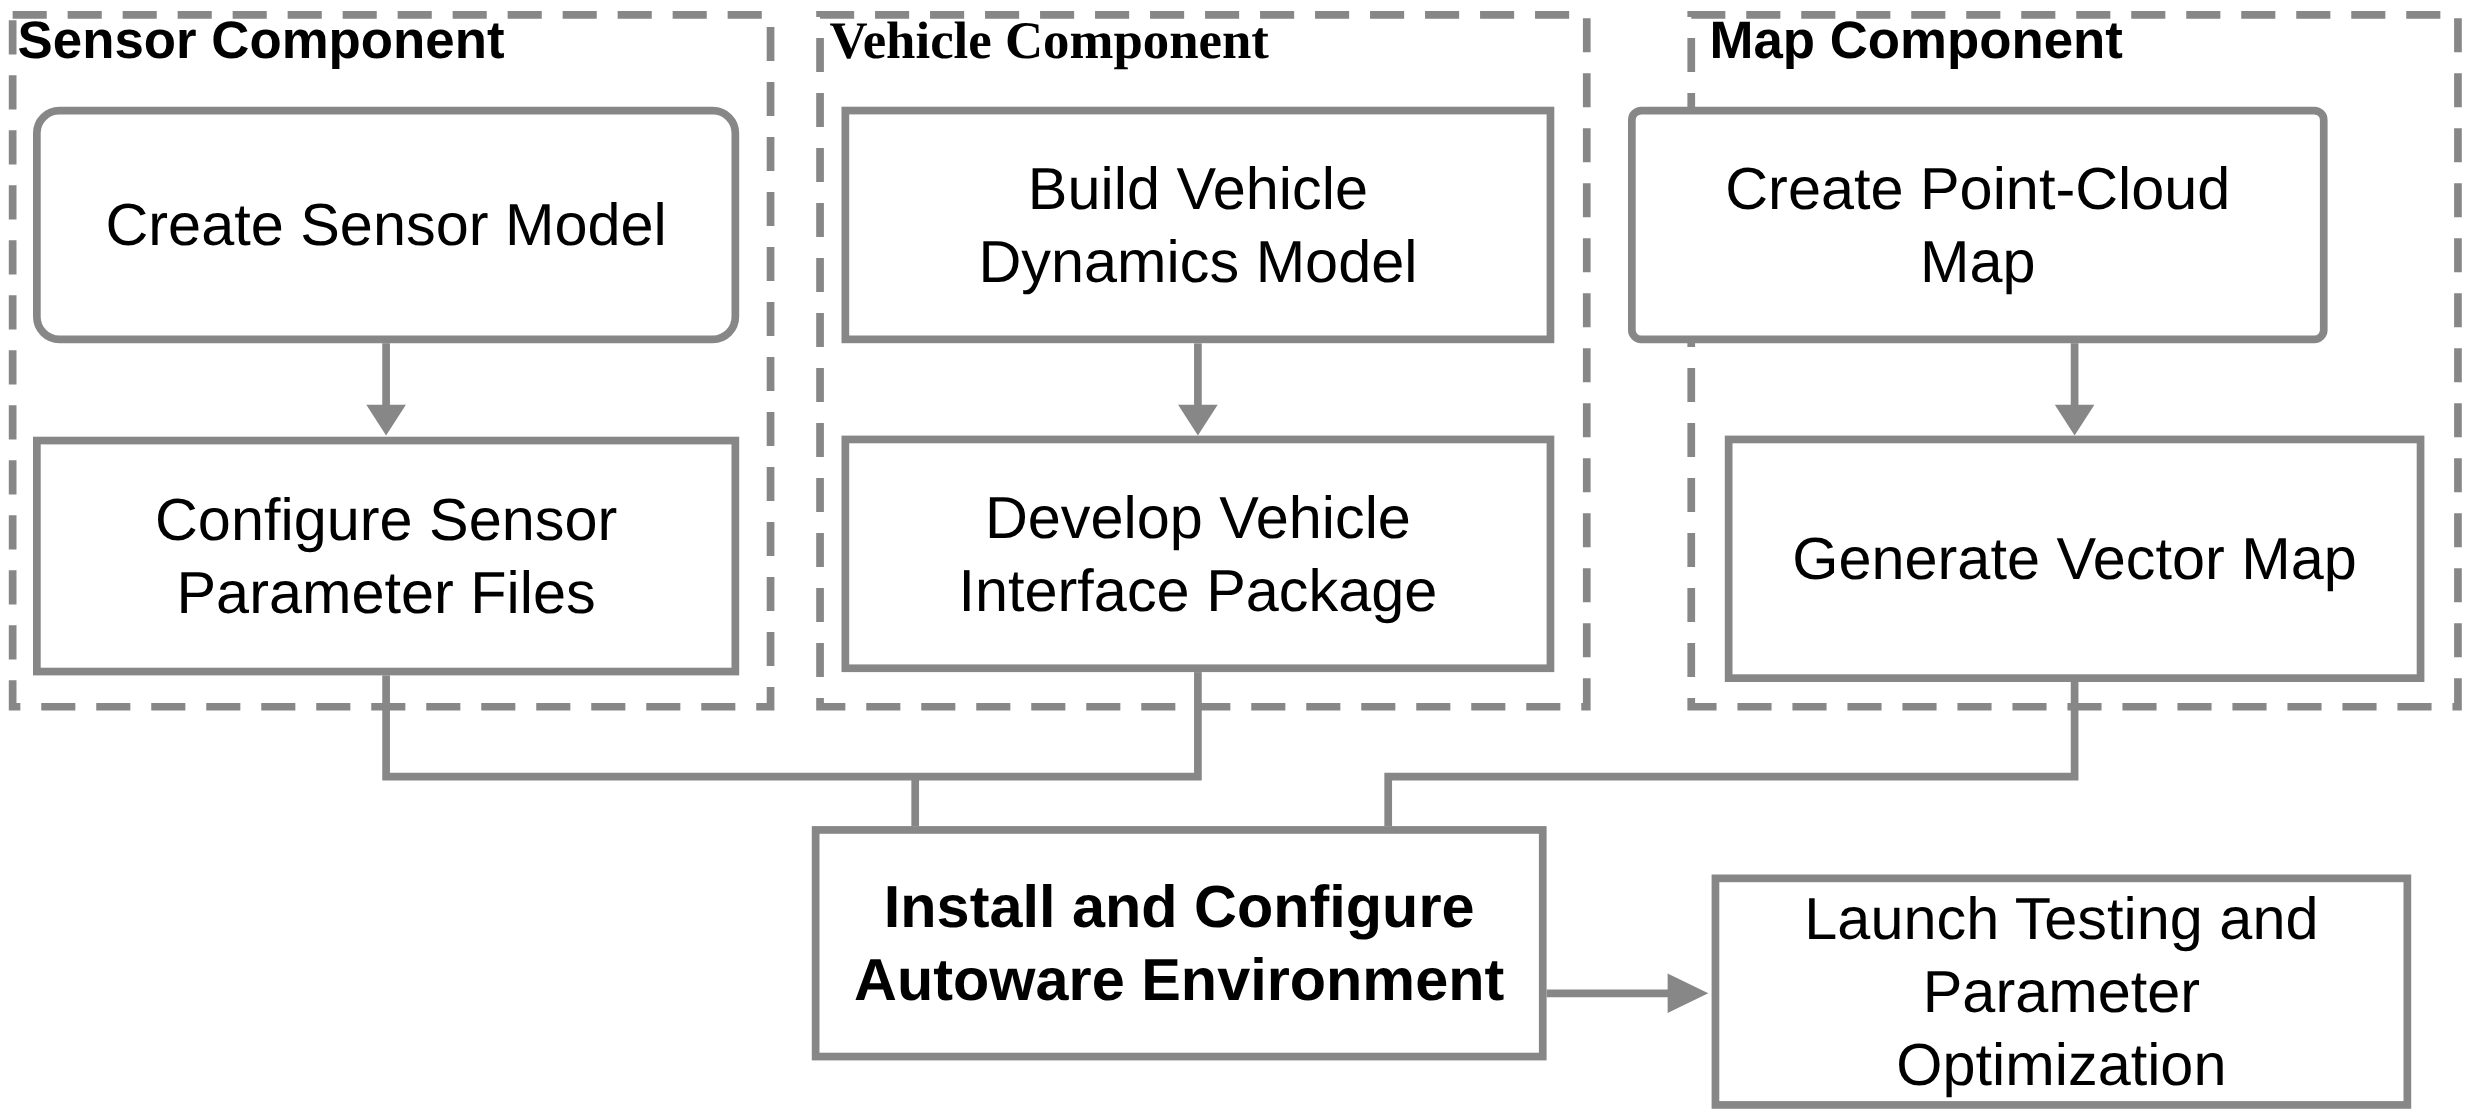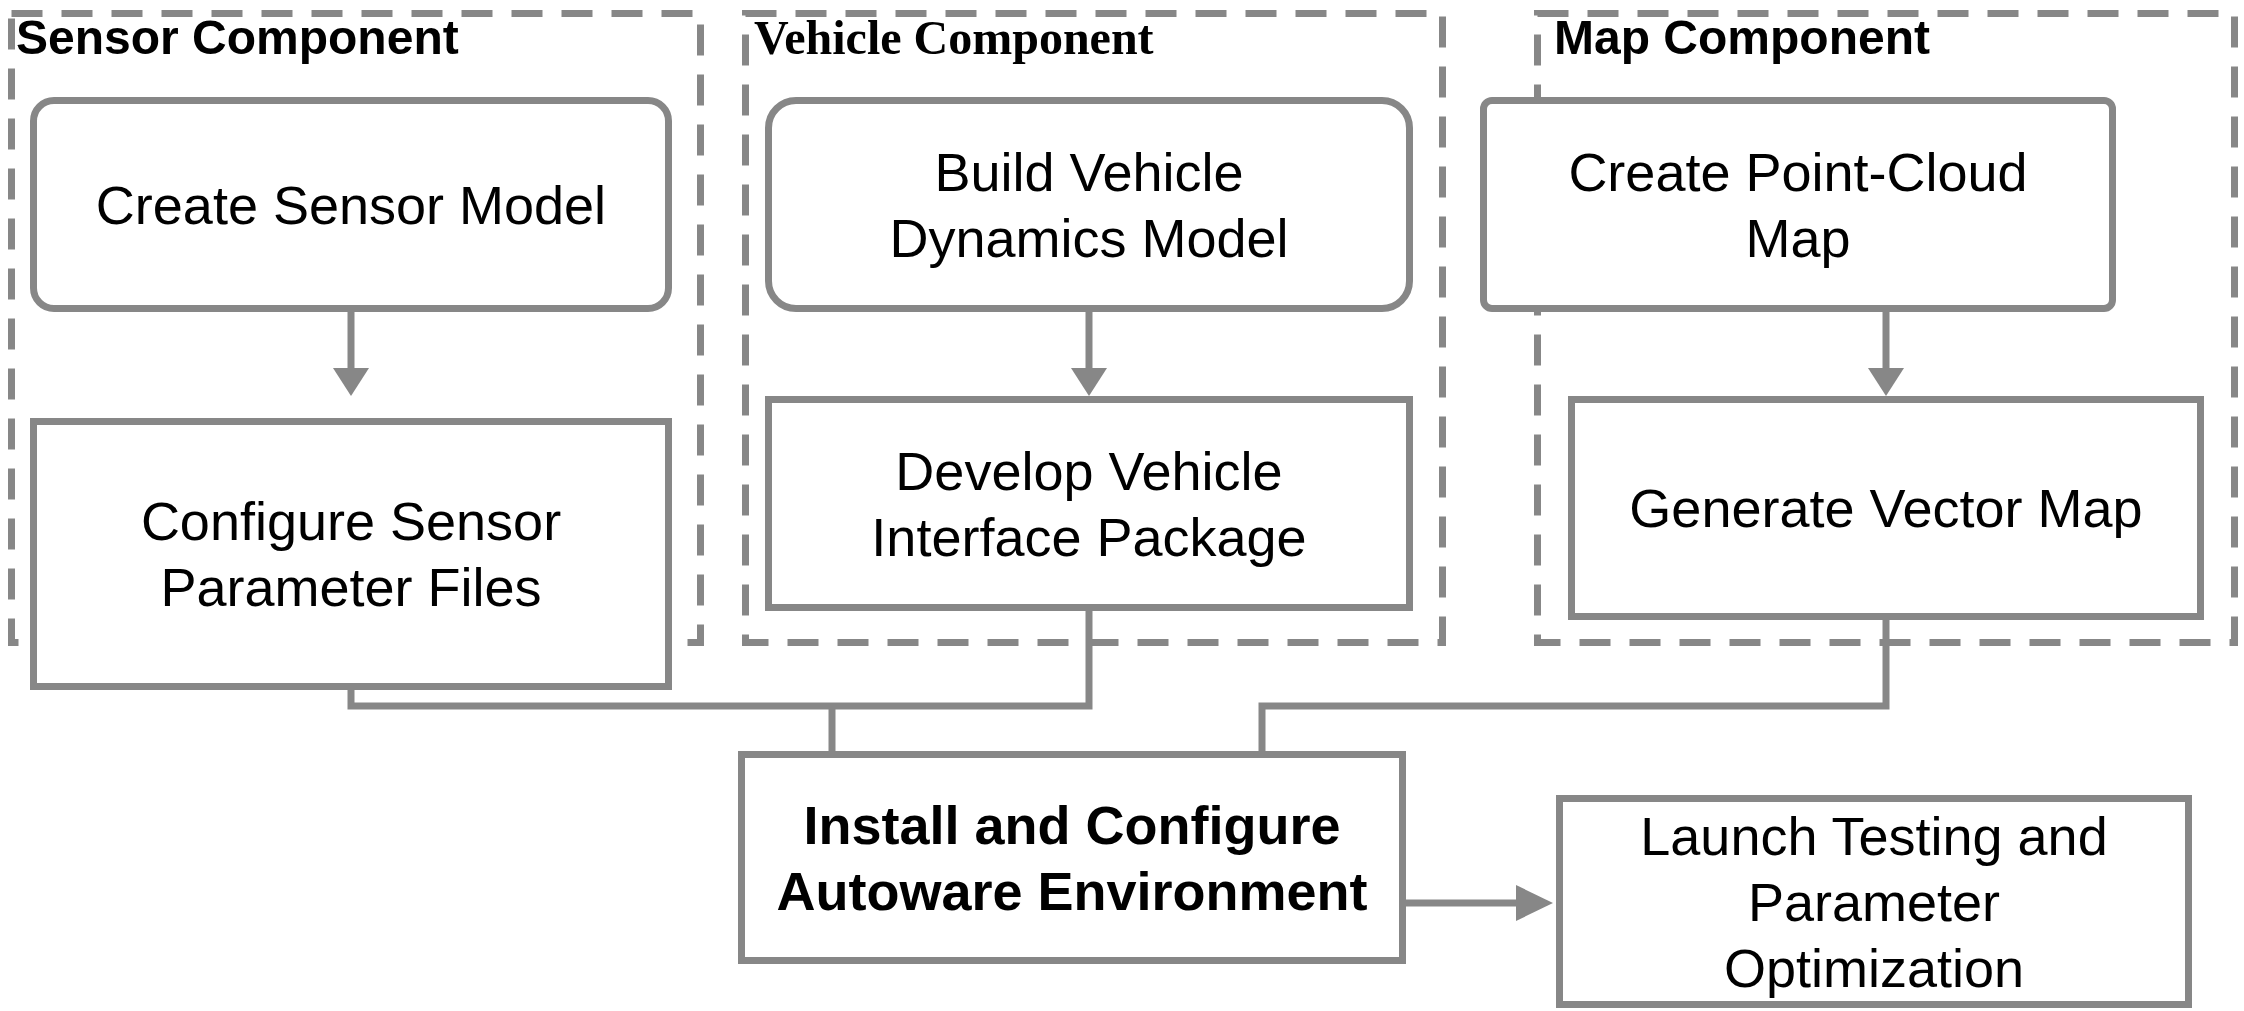--- a/index.html
+++ b/index.html
@@ -68,24 +68,24 @@
       <line class="conn" x1="1372" y1="903" x2="1518" y2="903"></line>
       <polygon class="head" points="1516,885 1516,921 1553,903"></polygon>
     </g>
   </svg>
 
   <div class="group-title" style="left:16px; top:10px;">Sensor Component</div>
   <div class="group-title" style="left:754px; top:10px;font-family:Liberation Serif, serif;">Vehicle Component</div>
   <div class="group-title" style="left:1554px; top:10px;">Map Component</div>
 
   <div class="node pad36" style="left:30px; top:97px; width:642px; height:215px;border-radius:24px;">Create Sensor Model</div>
-  <div class="node pad36" style="left:30px; top:418px; width:642px; height:272px;">Configure Sensor
+  <div class="node pad36" style="left:30px; top:397px; width:642px; height:217px;">Configure Sensor
 Parameter Files</div>
 
-  <div class="node pad36" style="left:765px; top:97px; width:648px; height:215px;border-radius:31px;">Build Vehicle
+  <div class="node pad36" style="left:765px; top:97px; width:648px; height:215px;">Build Vehicle
 Dynamics Model</div>
   <div class="node pad36" style="left:765px; top:396px; width:648px; height:215px;">Develop Vehicle
 Interface Package</div>
 
   <div class="node pad36" style="left:1480px; top:97px; width:636px; height:215px;border-radius:12px;">Create Point-Cloud
 Map</div>
   <div class="node pad36" style="left:1568px; top:396px; width:636px; height:224px;">Generate Vector Map</div>
 
   <div class="node pad8" style="left:738px; top:751px; width:668px; height:213px;font-weight:bold;">Install and Configure
 Autoware Environment</div>

